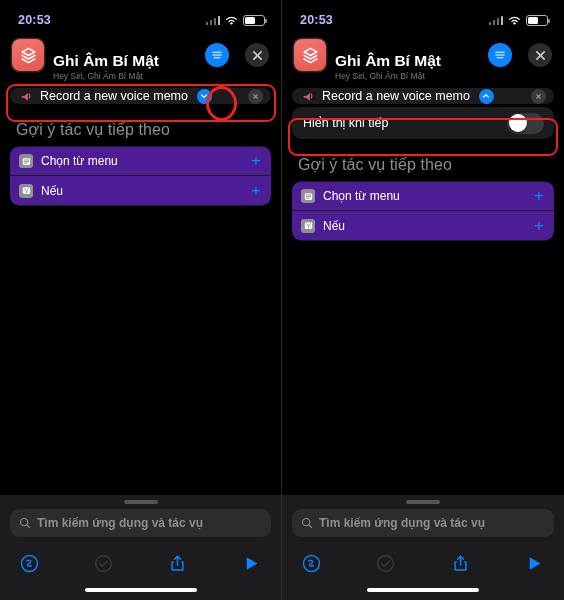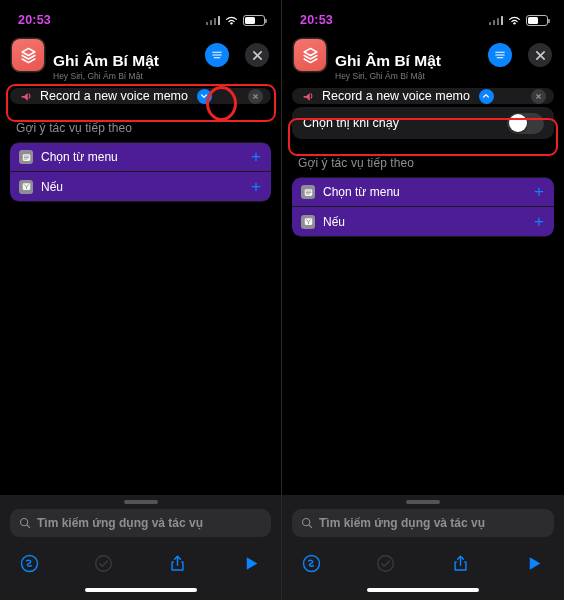--- a/index.html
+++ b/index.html
@@ -17,21 +17,21 @@
     overflow: hidden;
     display: flex; flex-direction: column;
   }
   .phone.left { border-right: 1px solid #2a2a2a; }
 
   
   .statusbar {
     height: 28px; flex: 0 0 28px;
     display: flex; align-items: center; justify-content: space-between;
     padding: 12px 16px 0 18px;
-    color: #d946ef;
+    color: #c4b5fd;
   }
   .status-time { font-size: 12.5px; font-weight: 700; letter-spacing: 0.2px; }
   .status-right { display: flex; align-items: center; gap: 4px; }
   .sig-bars { display: flex; align-items: flex-end; gap: 1.5px; height: 9px; }
   .sig-bars i { width: 2.5px; background: #f2f2f2; border-radius: 0.5px; display: block; }
   .sig-bars i:nth-child(1){ height: 3px; background:#6e6e6e; }
   .sig-bars i:nth-child(2){ height: 5px; background:#6e6e6e; }
   .sig-bars i:nth-child(3){ height: 7px; background:#6e6e6e; }
   .sig-bars i:nth-child(4){ height: 9px; background:#bdbdbd; }
   .batt {
@@ -123,21 +123,21 @@
     width: 37px; height: 21px; border-radius: 11px;
     background: #3a3a3c; position: relative; flex: 0 0 37px;
   }
   .toggle > span {
     position: absolute; top: 1.5px; left: 1.5px;
     width: 18px; height: 18px; border-radius: 50%;
     background: #ffffff; box-shadow: 0 1px 2px rgba(0,0,0,.5);
   }
 
   .suggest-title {
-    color: #8e8e93; font-size: 12px;
+    color: #8e8e93; font-size: 16px;
     margin: 17px 0 7px 6px; letter-spacing: 0.1px;
   }
   .sugg-list {
     background: transparent;
     border-radius: 9px;
     overflow: hidden;
   }
   .sugg-row {
     background: #4c1d95;
     height: 30px;
@@ -424,21 +424,21 @@
           <svg viewBox="0 0 12 12">
             <g stroke="#8e8e93" stroke-width="2" stroke-linecap="round">
               <line x1="3" y1="3" x2="9" y2="9"></line>
                 <line x1="9" y1="3" x2="3" y2="9"></line>
             </g>
           </svg>
         </span>
       </div>
 
       <div class="param-card">
-        <span class="param-label">Chọn thị khi chạy</span>
+        <span class="param-label">Hiển thị khi tiếp</span>
         <span class="toggle">
             <span></span>
           </span>
       </div>
 
       <div class="suggest-title">Gợi ý tác vụ tiếp theo</div>
 
       <div class="sugg-list">
         <div class="sugg-row">
           <span class="sugg-icon">

